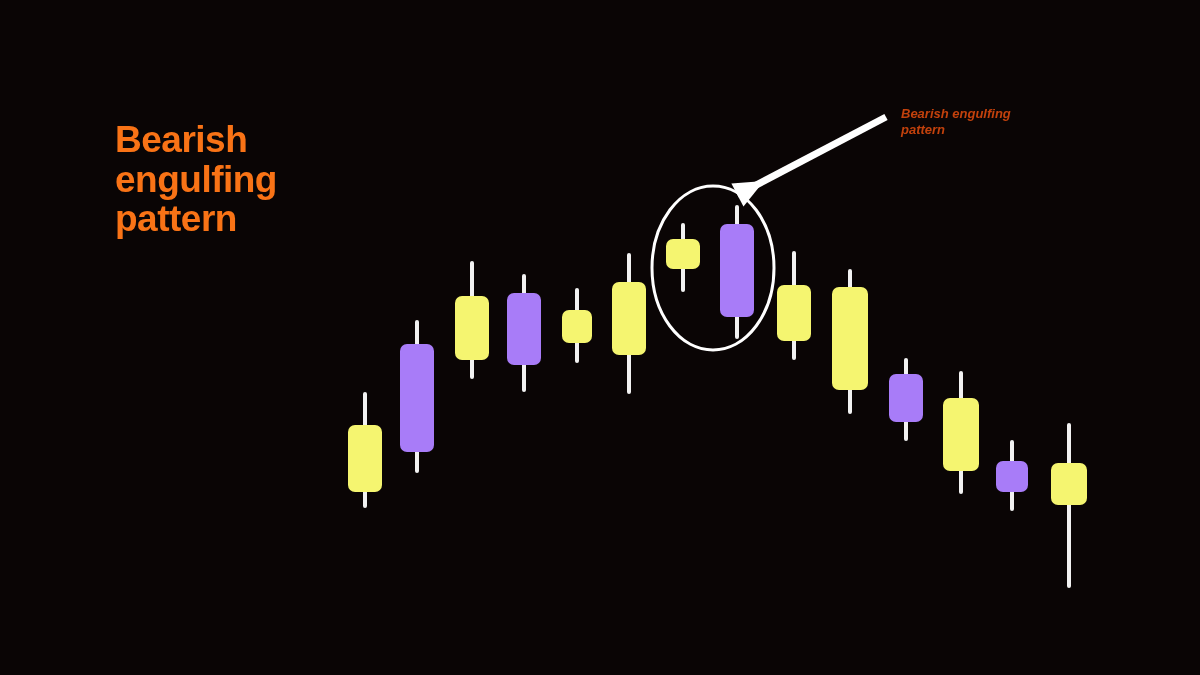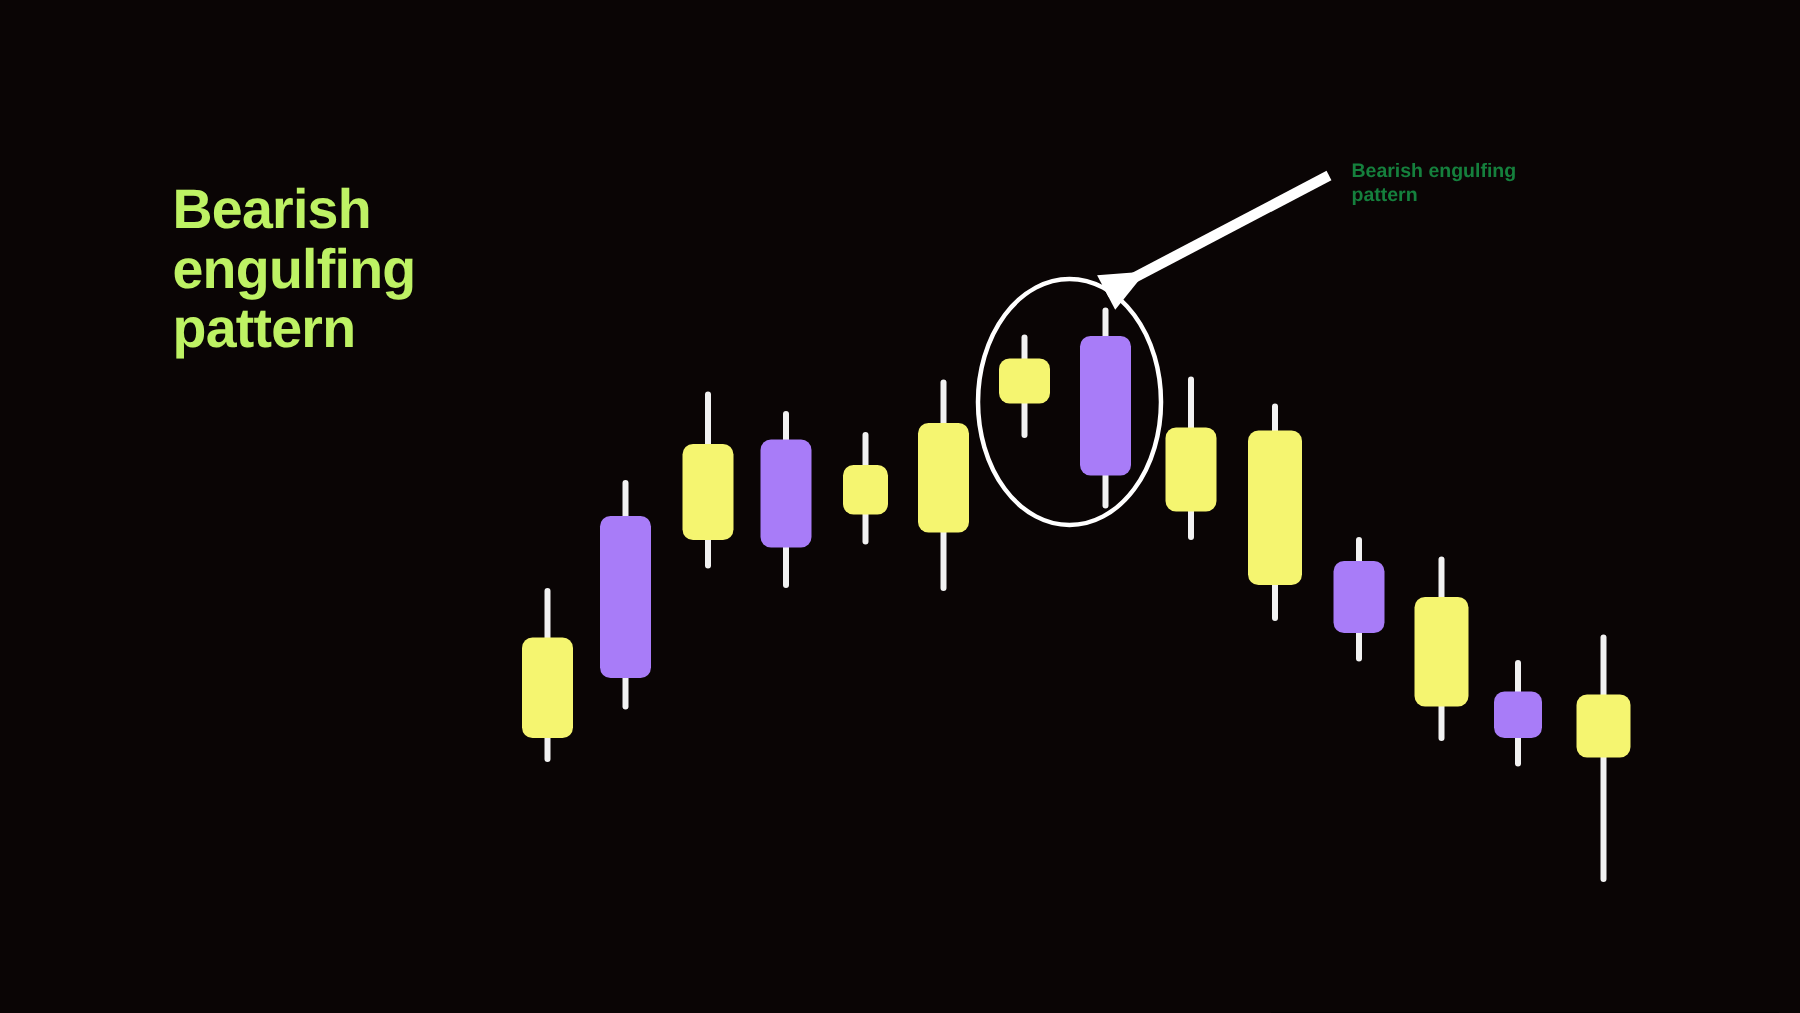--- a/index.html
+++ b/index.html
@@ -13,36 +13,37 @@
     height: 675px;
     background: #0a0505;
     overflow: hidden;
     font-family: "Liberation Sans", sans-serif;
   }
   #chart-title {
     position: absolute;
     left: 115px;
     top: 120px;
     width: 320px;
-    color: #bef264;
+    color: #f97316;
     font-size: 37px;
     font-weight: bold;
     line-height: 1.07;
     letter-spacing: -0.5px;
     white-space: pre-line;
     font-family: "Liberation Sans", sans-serif;
   }
   #annotation-label {
     position: absolute;
     left: 901px;
     top: 106px;
     width: 150px;
-    color: #15803d;
+    color: #c2410c;
     font-size: 13px;
     font-weight: bold;
+    font-style: italic;
     line-height: 1.25;
     white-space: pre-line;
     font-family: "Liberation Sans", sans-serif;
   }
   #candles-layer, #overlay-layer {
     position: absolute;
     left: 0;
     top: 0;
     width: 1200px;
     height: 675px;

